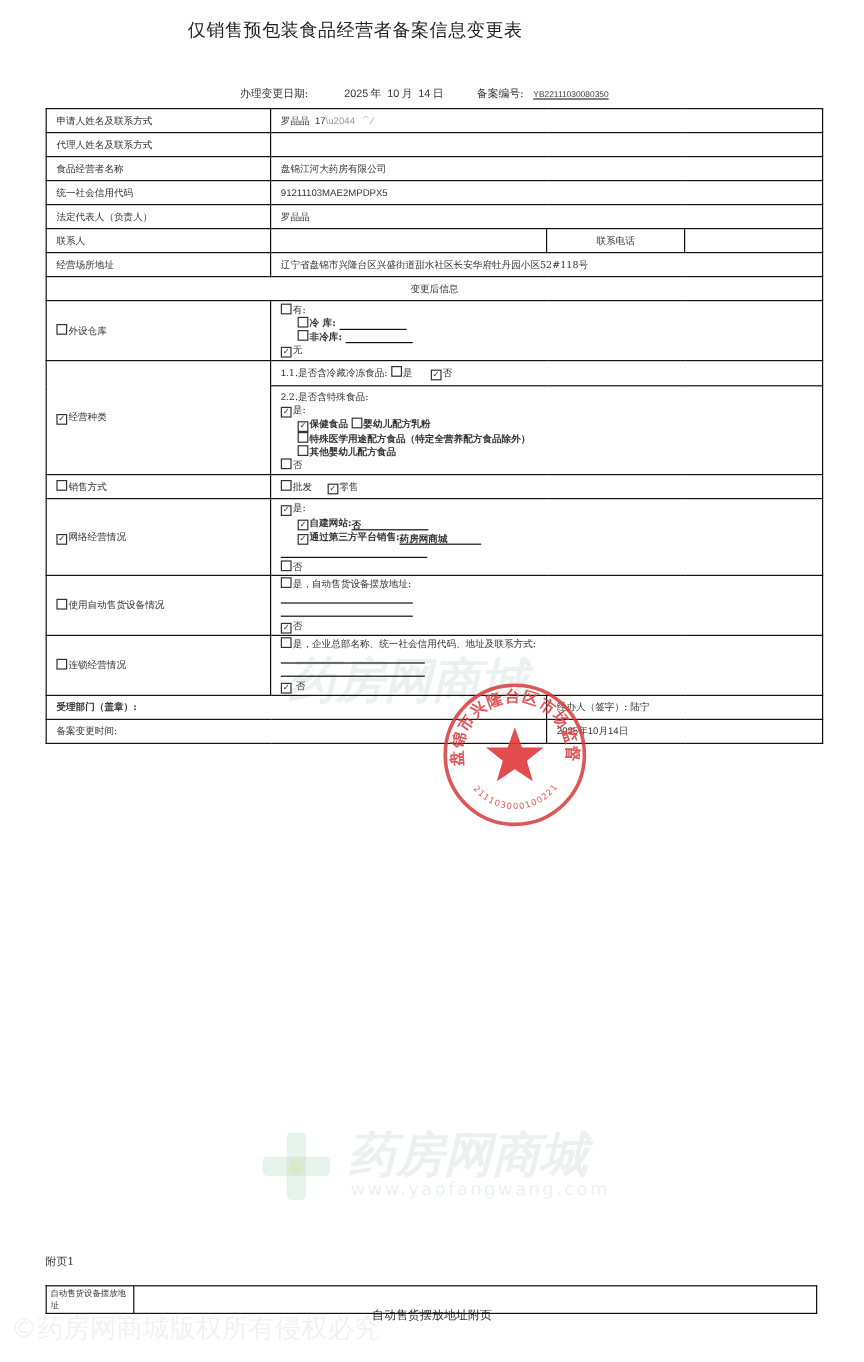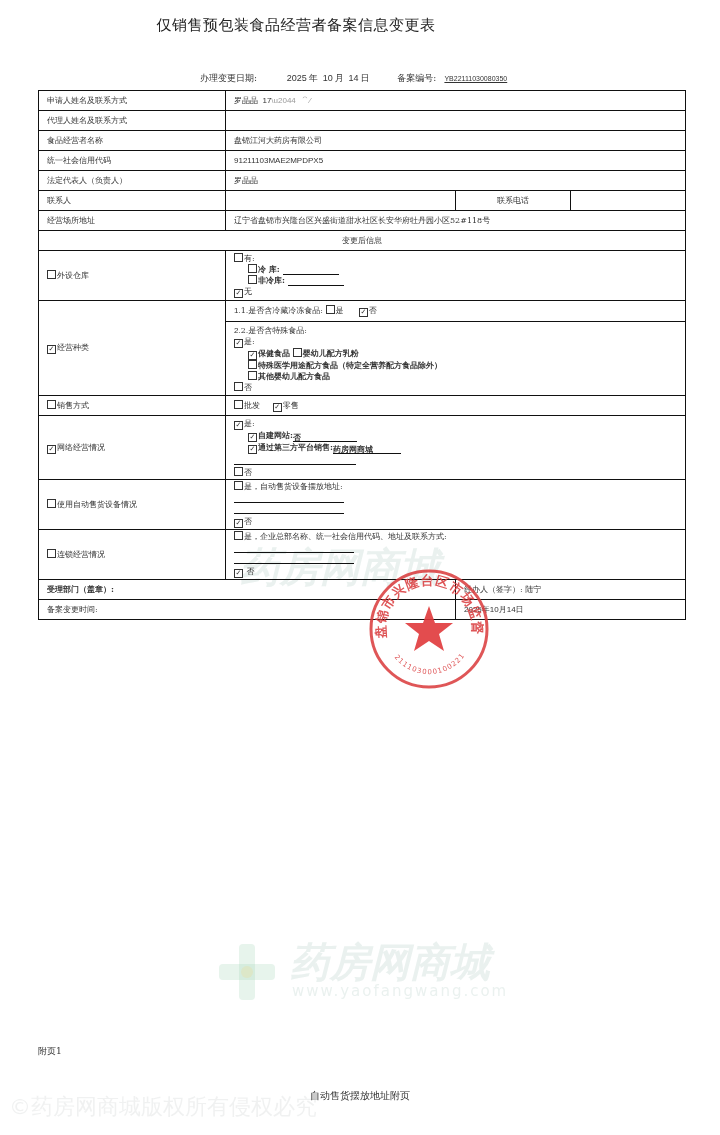--- a/index.html
+++ b/index.html
@@ -195,14 +195,18 @@
 </div>
 
 <div class="appx-label">附页1</div>
 <div class="appx-title">自动售货摆放地址附页</div>
 <table class="appendix">
   <colgroup>
       <col style="width:73px">
       <col>
     </colgroup>
   <tbody>
+  <tr style="height:22px;">
+    <td>自动售货设备摆放地址</td>
+    <td></td>
+  </tr>
 </tbody>
   </table>
 
 </body></html>

